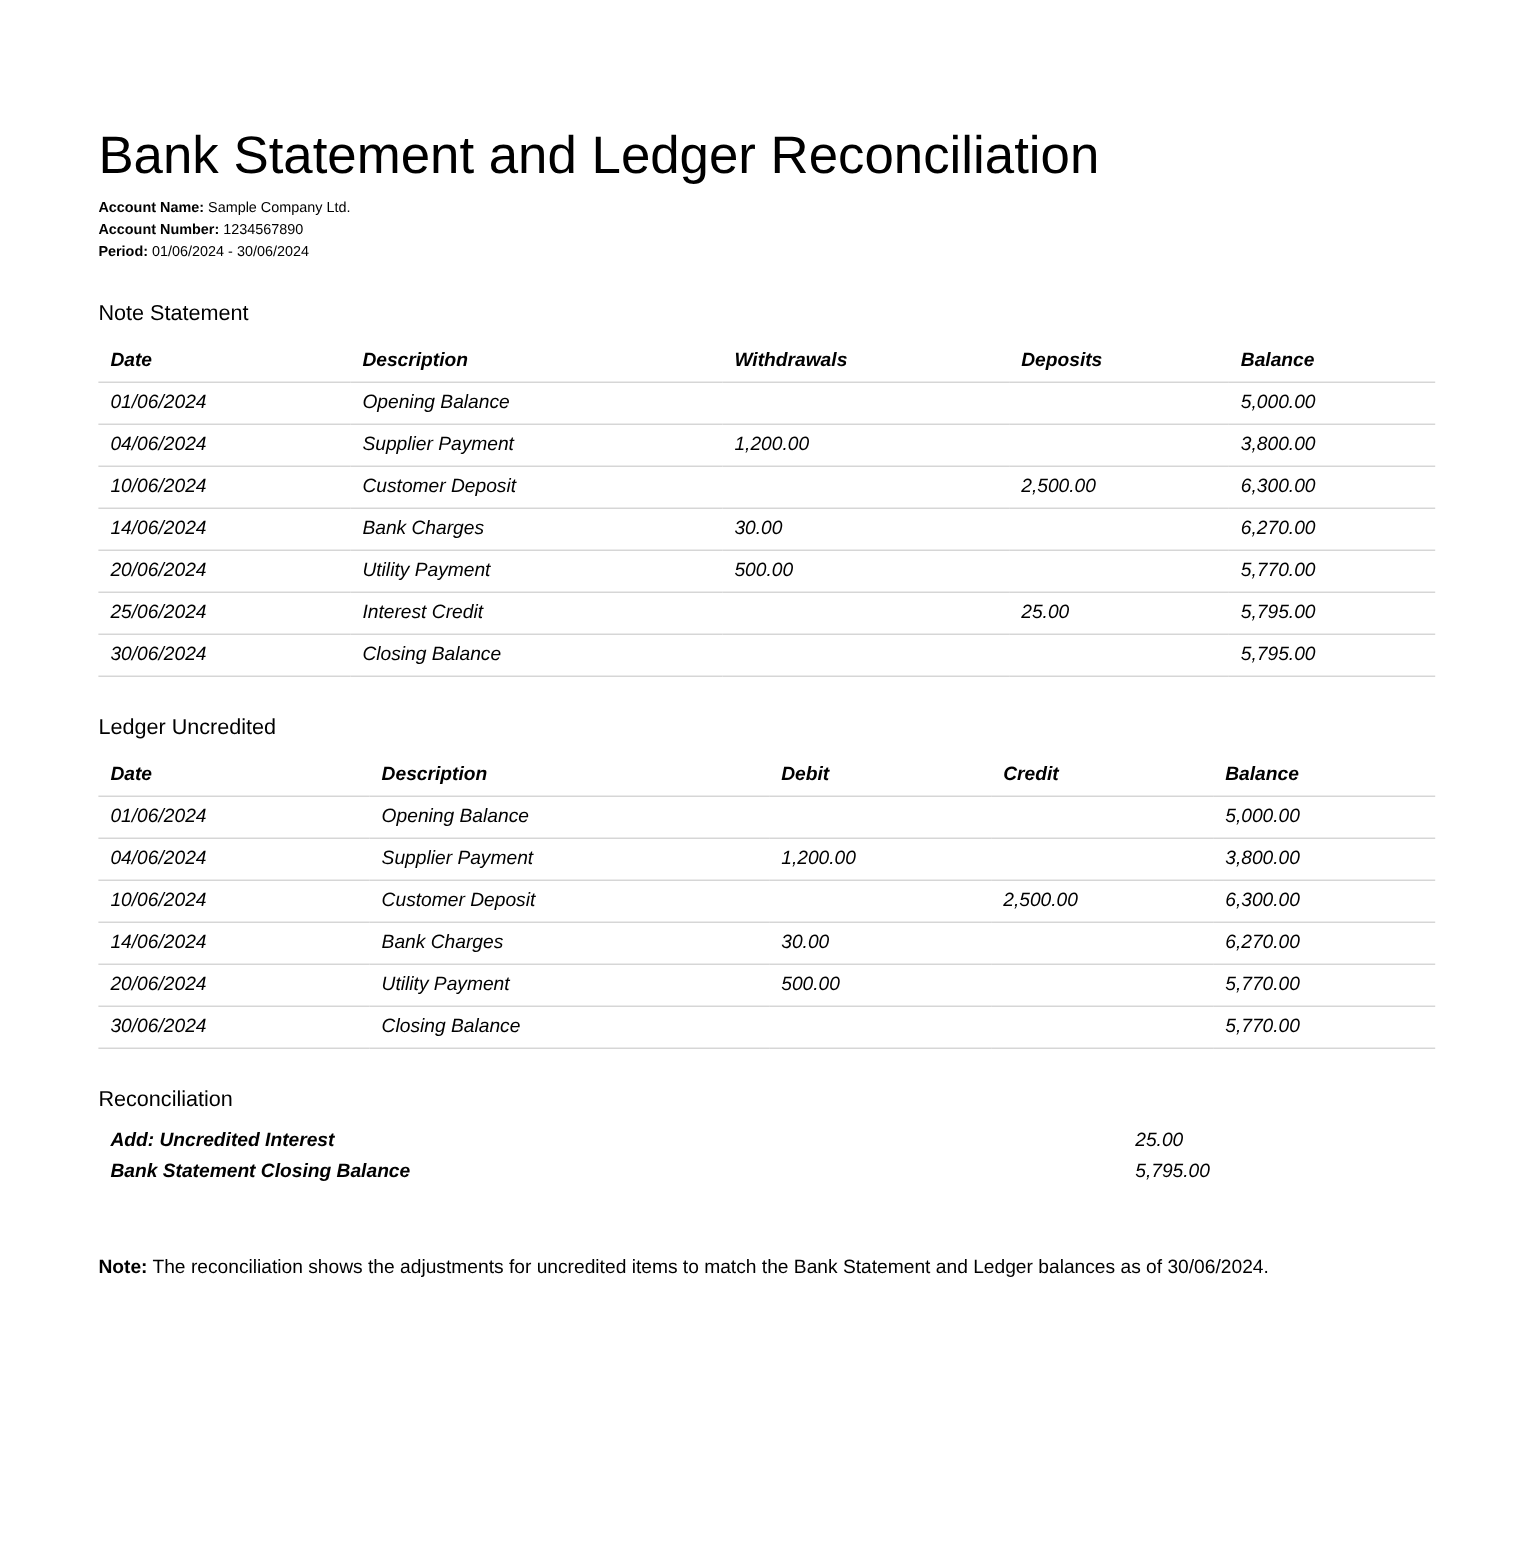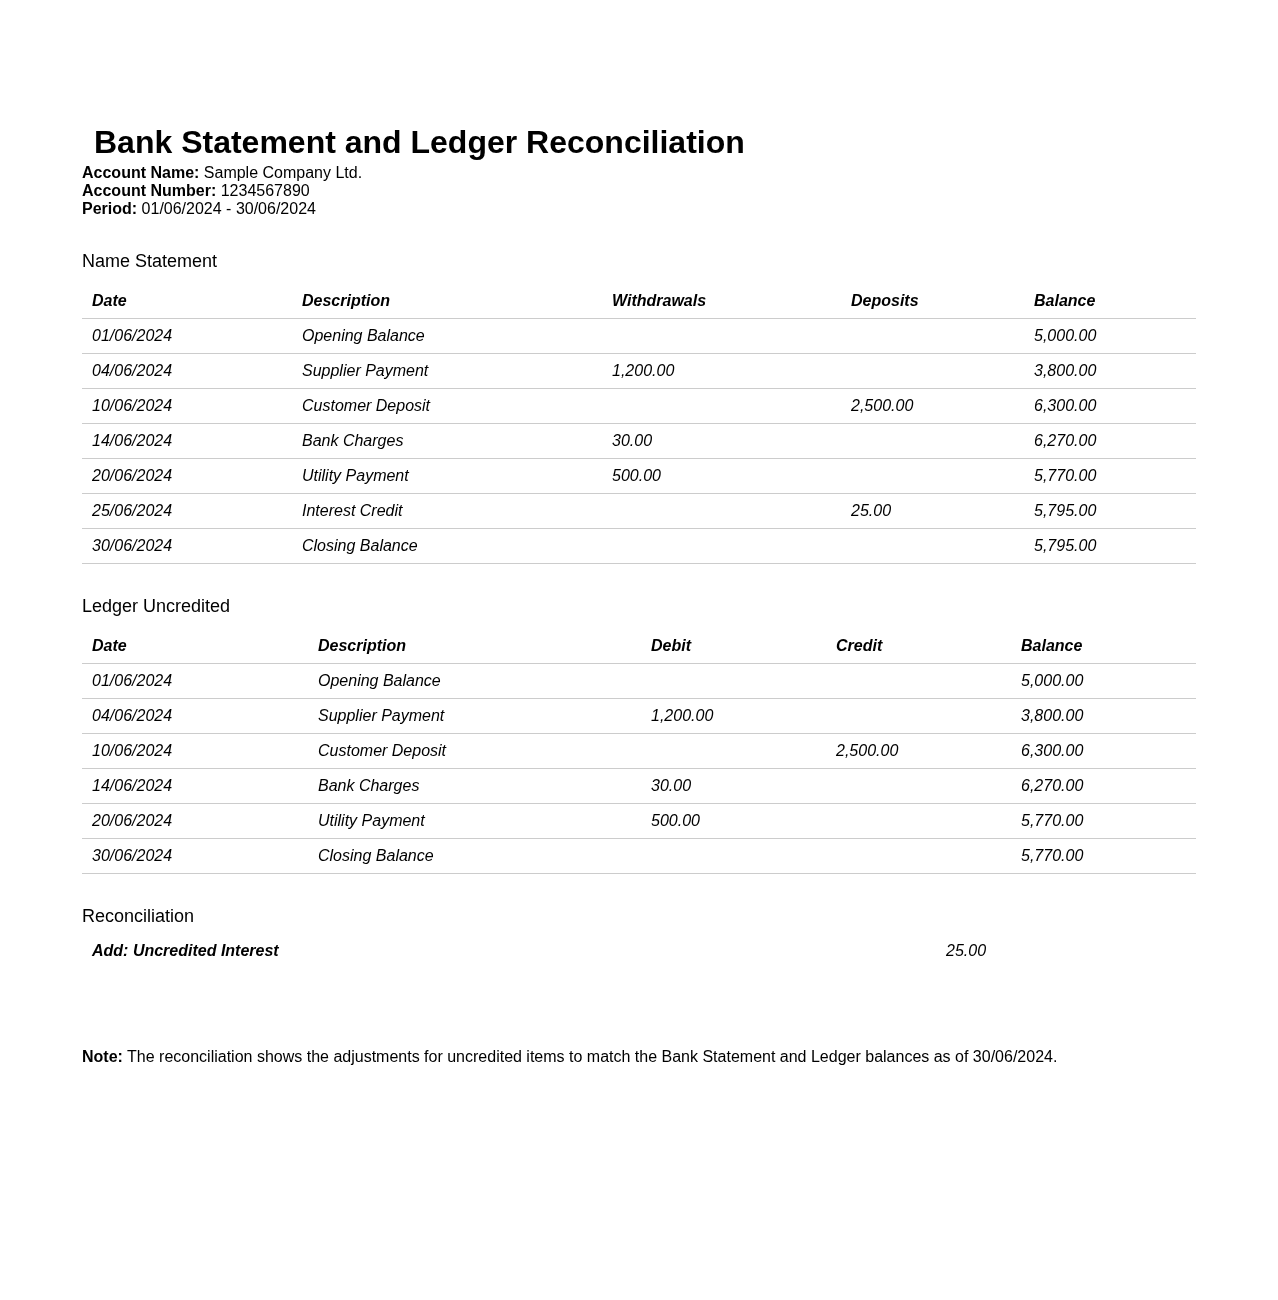--- a/index.html
+++ b/index.html
@@ -6,30 +6,30 @@
     body {
       font-family: "Liberation Sans", sans-serif;
       color: #000;
       width: 1278px;
       height: 1300px;
       position: relative;
       overflow: hidden;
     }
     .page { position: absolute; left: 82px; top: 0; width: 1114px; }
     h1 {
-      font-weight: bold;
-      font-size: 32px;
-      margin: 12px;
+      font-weight: normal;
+      font-size: 44px;
+      margin: 0;
       position: absolute;
       top: 111px;
       left: 0;
       white-space: nowrap;
       line-height: 38px;
     }
-    .meta { position: absolute; top: 164px; left: 0; font-size: 16px; line-height: 18px; }
+    .meta { position: absolute; top: 164px; left: 0; font-size: 12px; line-height: 18px; }
     .meta b { font-weight: bold; }
     h2 {
       font-weight: normal;
       font-size: 18px;
       margin: 0;
       position: absolute;
       left: 0;
       line-height: 22px;
     }
     table {
@@ -59,21 +59,21 @@
 
 <div class="page">
   <h1>Bank Statement and Ledger Reconciliation</h1>
 
   <div class="meta">
     <div><b>Account Name:</b> <span>Sample Company Ltd.</span></div>
     <div><b>Account Number:</b> <span>1234567890</span></div>
     <div><b>Period:</b> <span>01/06/2024 - 30/06/2024</span></div>
   </div>
 
-  <h2 style="top:250px">Name Statement</h2>
+  <h2 style="top:250px">Note Statement</h2>
   <table style="top:284px">
     <colgroup>
       <col style="width:210px">
         <col style="width:310px">
         <col style="width:239px">
         <col style="width:183px">
         <col style="width:172px">
     </colgroup>
     <thead>
       <tr>
@@ -205,17 +205,21 @@
   <table class="recon" style="top:938px">
     <colgroup>
       <col style="width:854px">
         <col style="width:260px">
     </colgroup>
     <tbody>
       <tr>
         <td class="lbl">Add: Uncredited Interest</td>
         <td>25.00</td>
       </tr>
+      <tr>
+        <td class="lbl">Bank Statement Closing Balance</td>
+        <td>5,795.00</td>
+      </tr>
     </tbody>
   </table>
 
   <p class="note" style="margin:0"><b>Note:</b><span> The reconciliation shows the adjustments for uncredited items to match the Bank Statement and Ledger balances as of 30/06/2024.</span></p>
 </div>
 
 </body></html>

